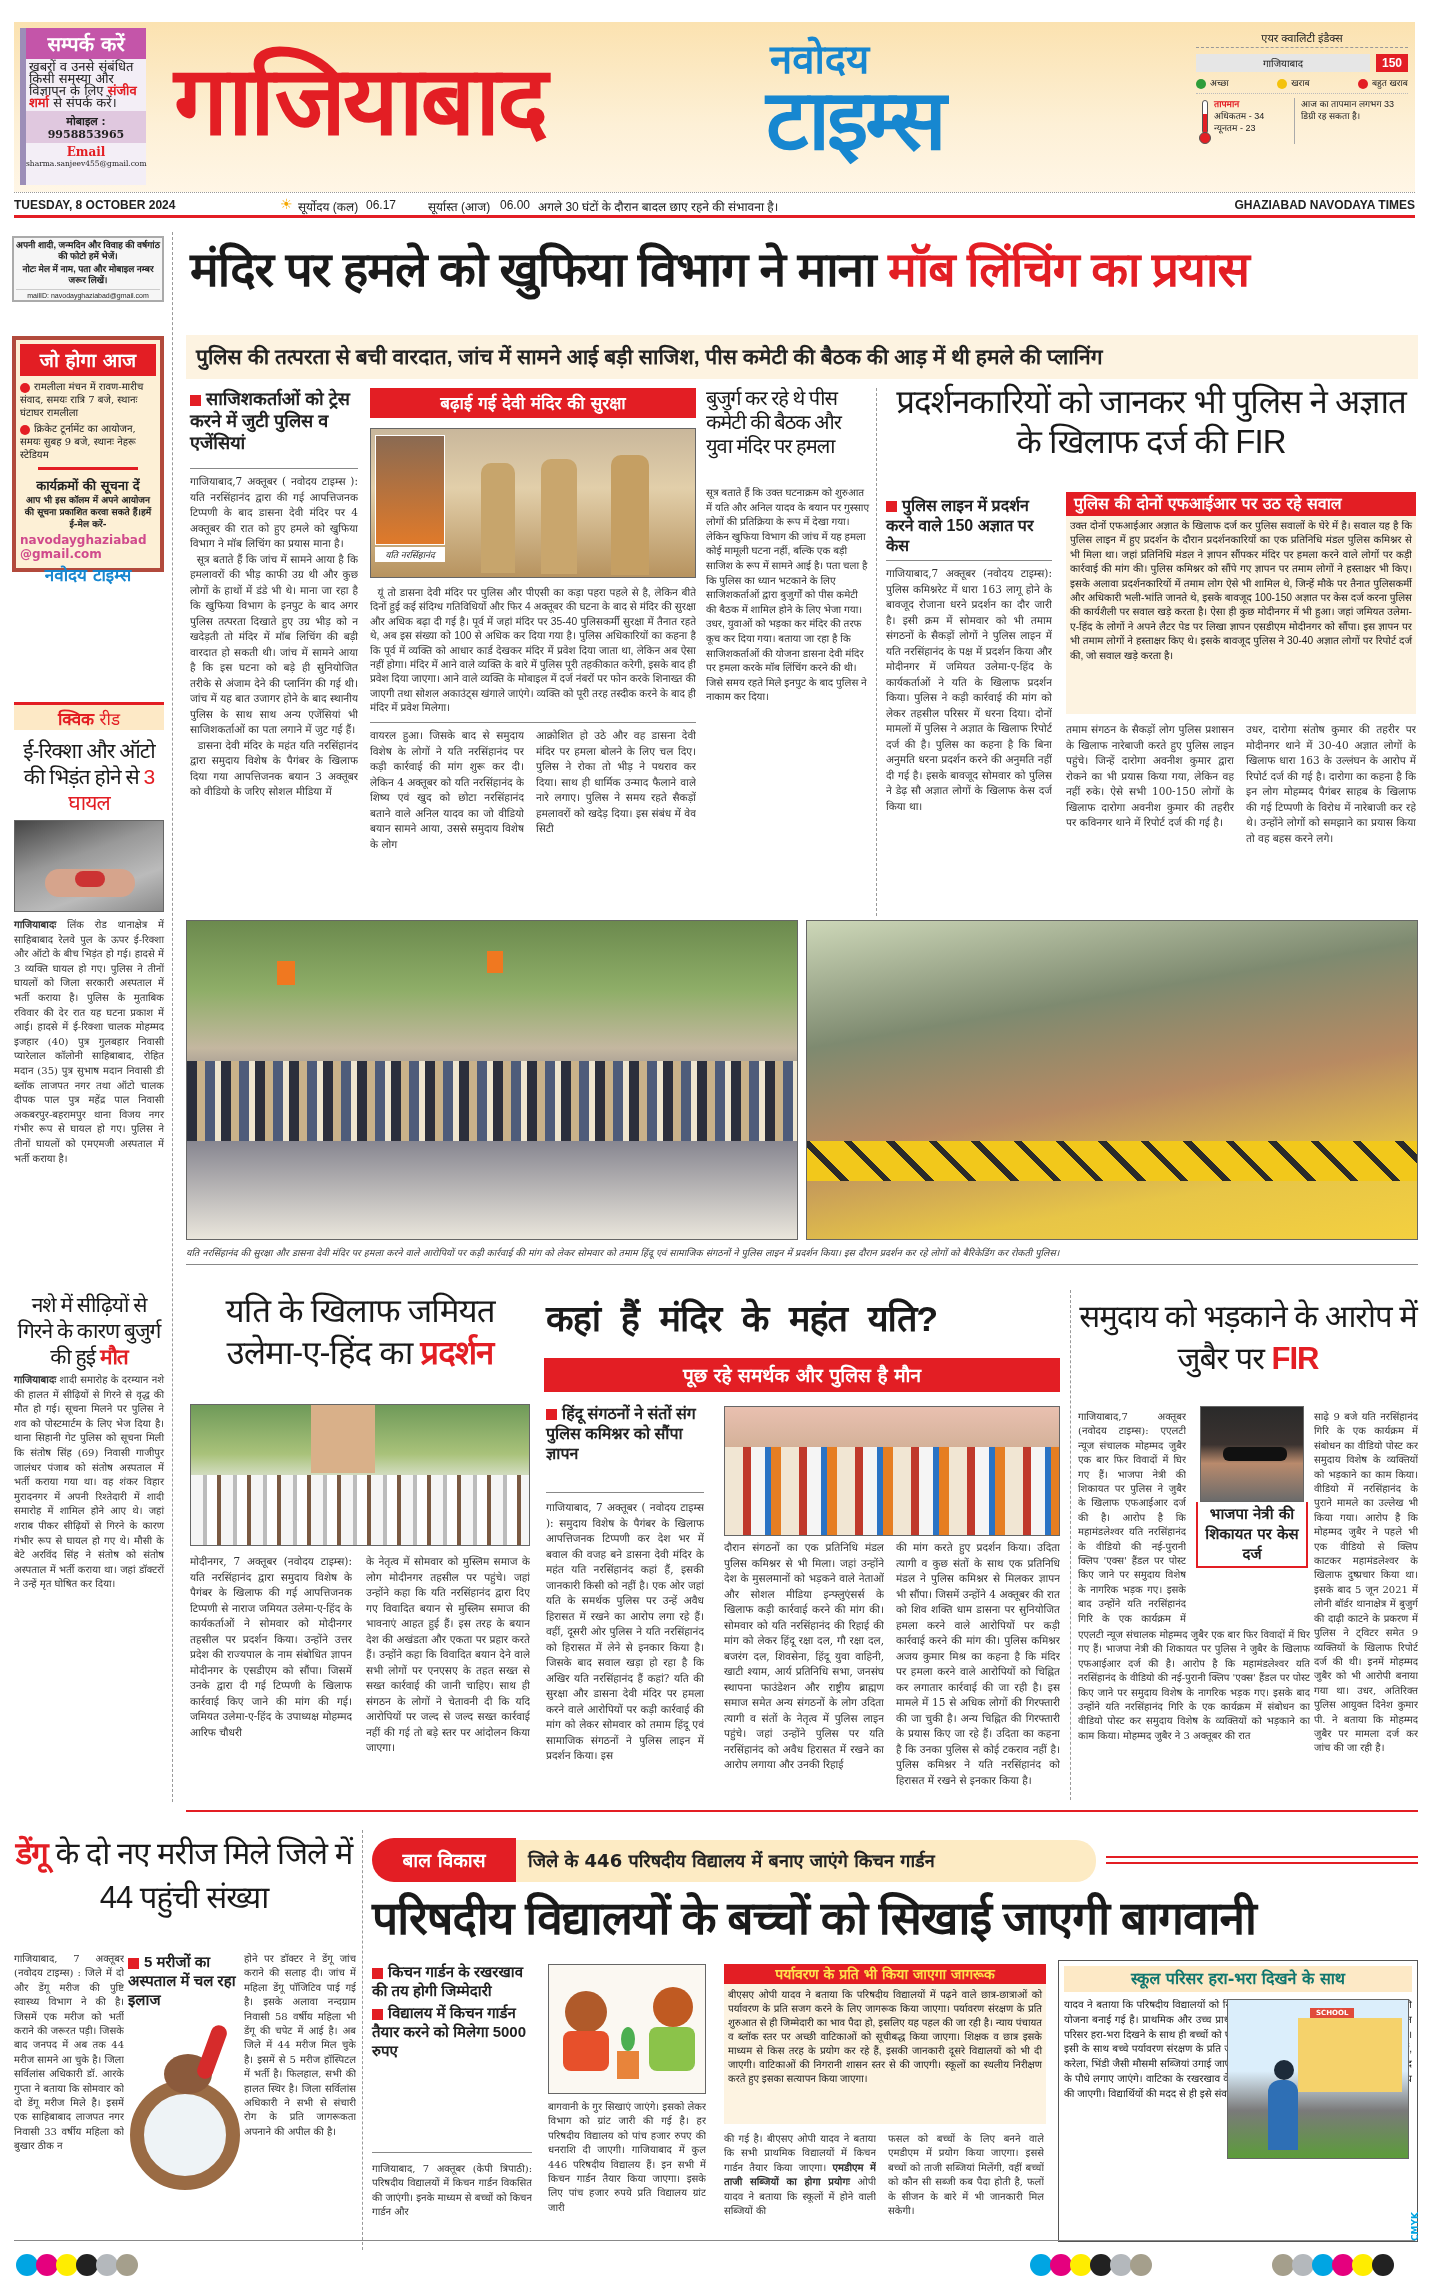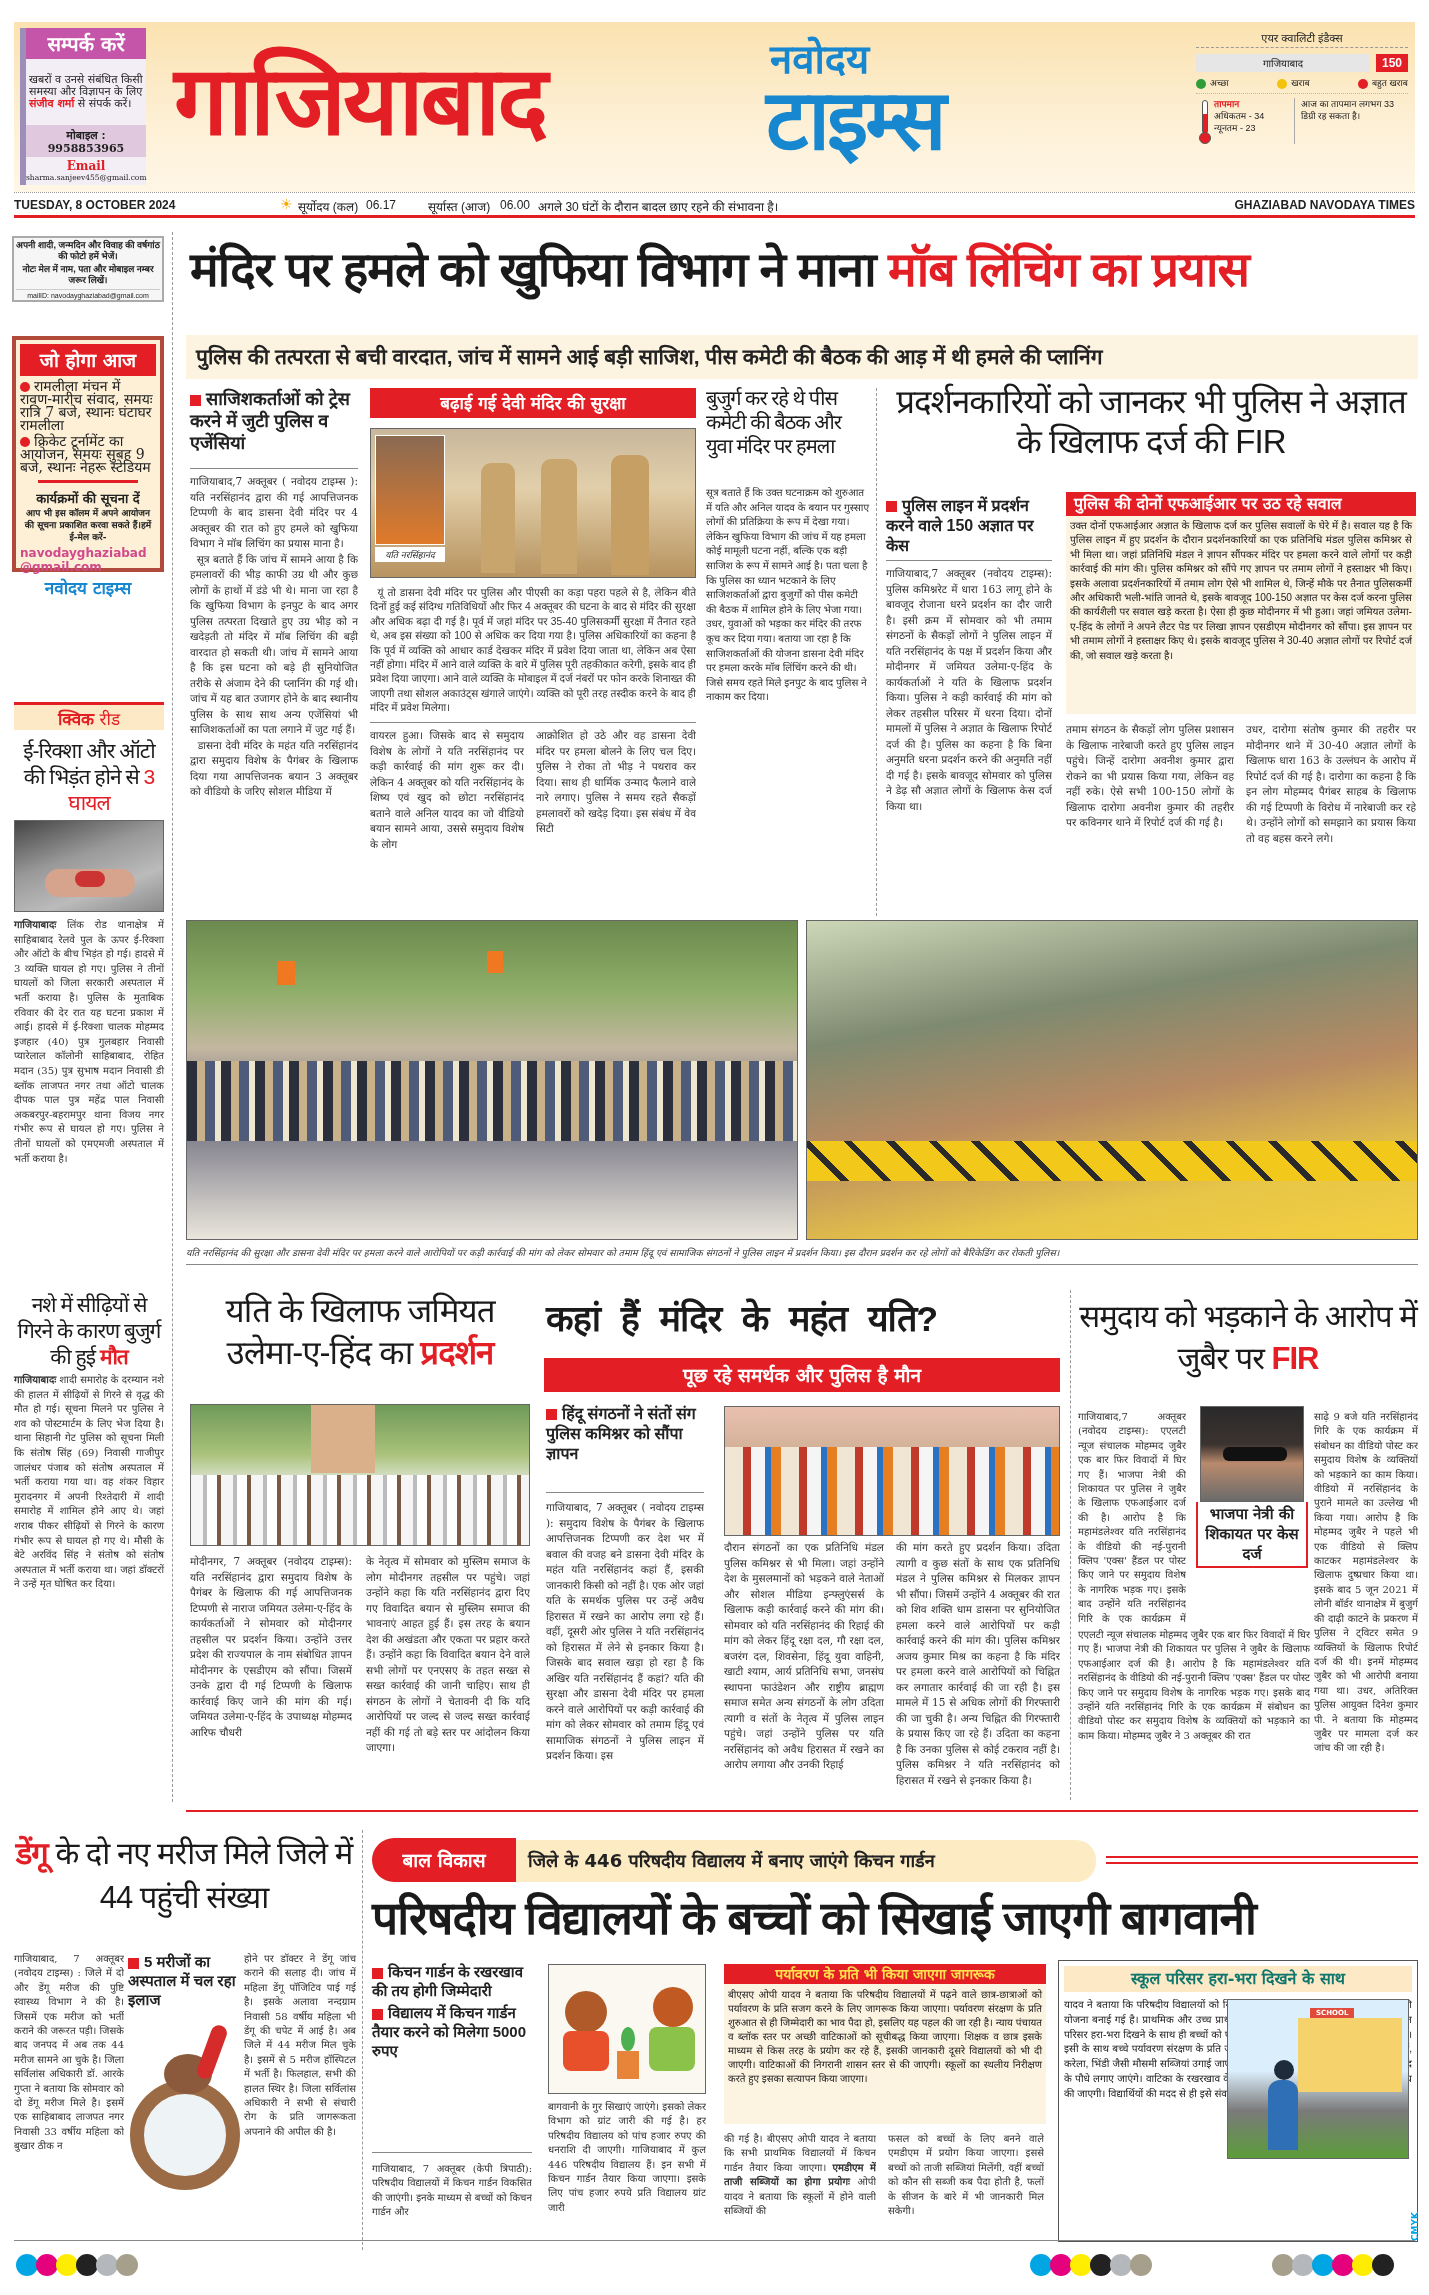--- a/index.html
+++ b/index.html
@@ -17,21 +17,21 @@
 .dot{display:inline-block;width:10px;height:10px;border-radius:50%;margin-right:4px;vertical-align:middle}
 .reg{position:absolute;width:22px;height:22px;border-radius:50%}
 </style>
 </head>
 <body>
 
 <div class="abs" style="left:14px;top:22px;width:1401px;height:170px;background:linear-gradient(180deg,#fbe2b0 0%,#fdf0d6 60%,#fff6e6 100%)">
 
   <div class="abs" style="left:6px;top:6px;width:126px;height:157px;background:#f3eef6;border-left:6px solid #9c8eb8;font-family:'DejaVu Serif',serif">
     <div style="background:#c455a9;color:#fff;font-weight:bold;font-size:20px;text-align:center;padding:2px 0">सम्पर्क करें</div>
-    <div style="font-size:11px;line-height:12px;padding:15px 3px">
+    <div style="font-size:13px;line-height:12px;padding:2px 3px">
       <span>खबरों व उनसे संबंधित किसी समस्या और विज्ञापन के लिए</span>
       <span class="red" style="font-weight:bold">संजीव शर्मा</span>
       <span>से संपर्क करें।</span>
     </div>
     <div style="background:#e0c8df;font-size:11px;font-weight:bold;padding:2px 3px;text-align:center">मोबाइल : 9958853965</div>
     <div class="red" style="font-weight:bold;text-align:center;font-size:12px;margin-top:2px">Email</div>
     <div style="font-size:7.5px;text-align:center">sharma.sanjeev455@gmail.com</div>
   </div>
 
   <div class="abs" style="left:160px;top:24px;font-family:'DejaVu Sans',sans-serif;font-weight:bold;font-size:96px;line-height:110px;color:#e31e24;letter-spacing:-3px">गाजियाबाद</div>
@@ -79,21 +79,21 @@
 <div class="vdot" style="left:172px;top:232px;height:1570px"></div>
 
 <div class="abs" style="left:12px;top:236px;width:152px;height:66px;border:2px solid #aaa;background:#f6f6f6;text-align:center;font-family:'Liberation Sans',sans-serif;font-size:9px;line-height:11px;font-weight:bold;padding:2px">
   <div>अपनी शादी, जन्मदिन और विवाह की वर्षगांठ की फोटो हमें भेजें।</div>
   <div style="margin-top:2px">नोटः मेल में नाम, पता और मोबाइल नम्बर जरूर लिखें।</div>
   <div style="font-size:7px;font-weight:normal;margin-top:3px;border-top:1px solid #ccc">mailID: navodayghaziabad@gmail.com</div>
 </div>
 
 <div class="abs" style="left:12px;top:336px;width:152px;height:236px;border:4px solid #b24a3c;background:#fdf0d6;padding:4px">
   <div class="redbg" style="text-align:center;font-weight:bold;font-size:19px;padding:3px 0">जो होगा आज</div>
-  <div style="font-family:'DejaVu Serif',serif;font-size:14px;line-height:13px;margin-top:4px">
+  <div style="font-family:'DejaVu Serif',serif;font-size:10px;line-height:13px;margin-top:4px">
     <div><span class="dot" style="background:#e31e24"></span><span>रामलीला मंचन में रावण-मारीच संवाद, समयः रात्रि 7 बजे, स्थानः घंटाघर रामलीला</span></div>
     <div style="margin-top:3px"><span class="dot" style="background:#e31e24"></span><span>क्रिकेट टूर्नामेंट का आयोजन, समयः सुबह 9 बजे, स्थानः नेहरू स्टेडियम</span></div>
   </div>
   <div style="width:100px;height:3px;background:#e31e24;margin:6px auto"></div>
   <div style="text-align:center;font-weight:bold;font-size:13px">कार्यक्रमों की सूचना दें</div>
   <div style="text-align:center;font-size:9px;line-height:12px;font-weight:bold">आप भी इस कॉलम में अपने आयोजन की सूचना प्रकाशित करवा सकते हैं।हमें ई-मेल करें-</div>
   <div style="text-align:left;color:#d04a8c;font-size:12px;font-weight:bold;margin-top:3px;word-break:break-all">navodayghaziabad@gmail.com</div>
   <div style="text-align:center;color:#1787d0;font-weight:bold;font-size:17px;margin-top:2px">नवोदय टाइम्स</div>
 </div>
 

